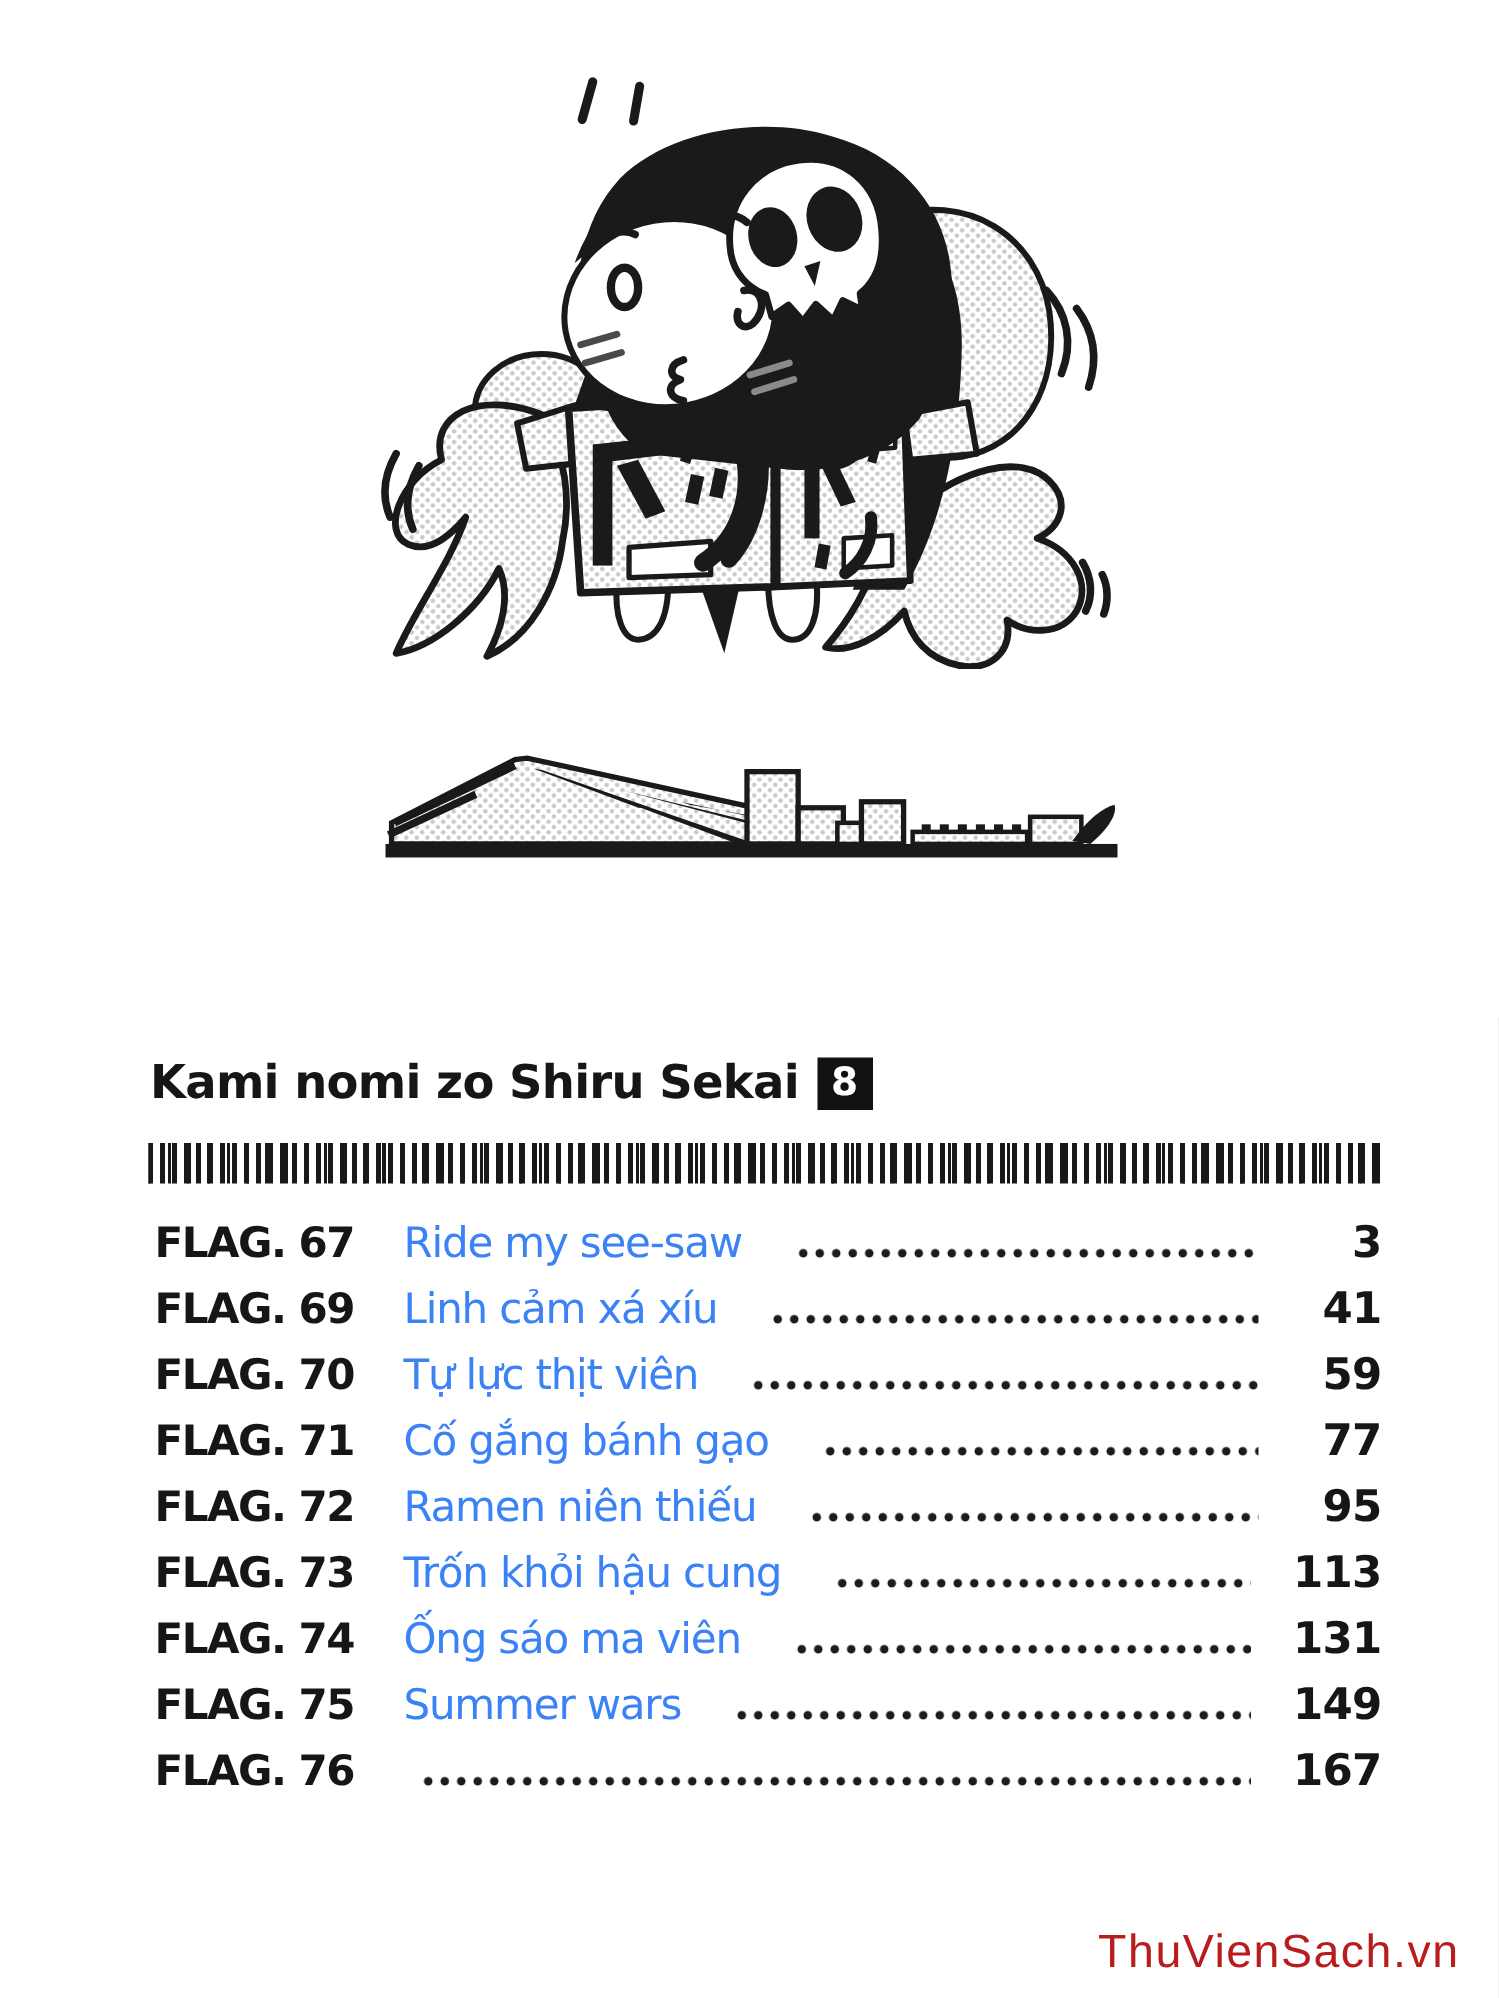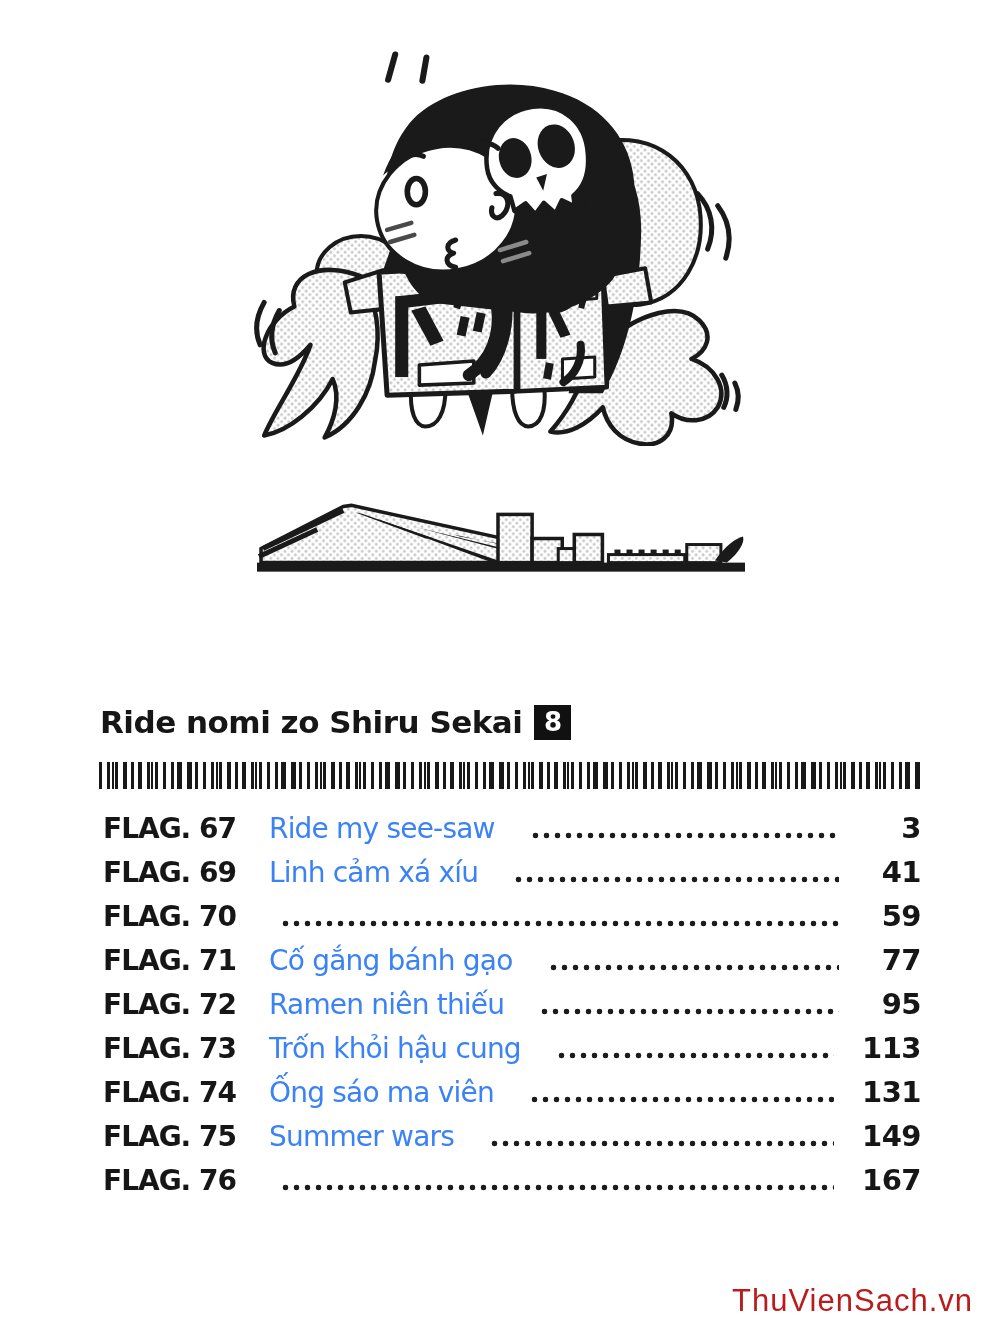--- a/index.html
+++ b/index.html
@@ -210,41 +210,42 @@
       <rect x="382" y="63" width="6" height="5"></rect>
         <rect x="394" y="63" width="6" height="5"></rect>
       <rect x="406" y="63" width="6" height="5"></rect>
         <rect x="418" y="63" width="6" height="5"></rect>
     </g>
     <rect x="430" y="58" width="34" height="18" fill="url(#ht)" stroke="#1a1a1a" stroke-width="3"></rect>
     <path d="M458,74 C468,60 478,52 486,50 C488,56 482,66 470,76 Z" fill="#1a1a1a"></path>
   </svg>
 
   <div class="title-row">
-    <span class="title-text">Ride nomi zo Shiru Sekai</span>
+    <span class="title-text">Kami nomi zo Shiru Sekai</span>
     <span class="vol-badge">8</span>
   </div>
 
   <div class="barcode-divider"></div>
 
   <div class="toc">
     <div class="toc-row">
       <span class="toc-flag">FLAG. 67</span>
       <span class="toc-title">Ride my see-saw</span>
       <span class="toc-leader"></span>
       <span class="toc-page">3</span>
     </div>
     <div class="toc-row">
       <span class="toc-flag">FLAG. 69</span>
       <span class="toc-title">Linh cảm xá xíu</span>
       <span class="toc-leader"></span>
       <span class="toc-page">41</span>
     </div>
     <div class="toc-row">
       <span class="toc-flag">FLAG. 70</span>
+      <span class="toc-title">Tự lực thịt viên</span>
       <span class="toc-leader"></span>
       <span class="toc-page">59</span>
     </div>
     <div class="toc-row">
       <span class="toc-flag">FLAG. 71</span>
       <span class="toc-title">Cố gắng bánh gạo</span>
       <span class="toc-leader"></span>
       <span class="toc-page">77</span>
     </div>
     <div class="toc-row">

